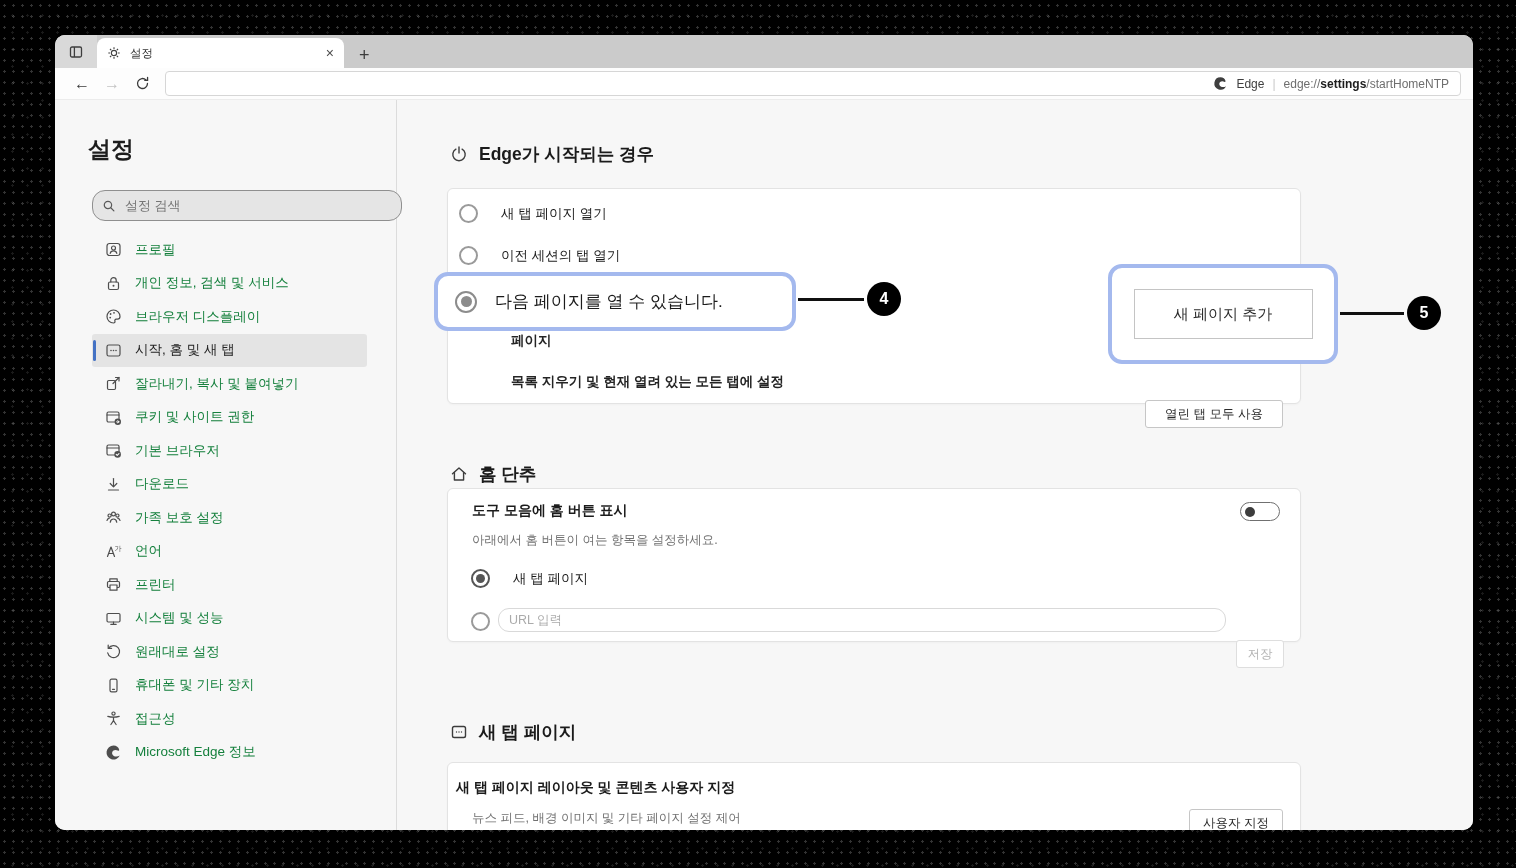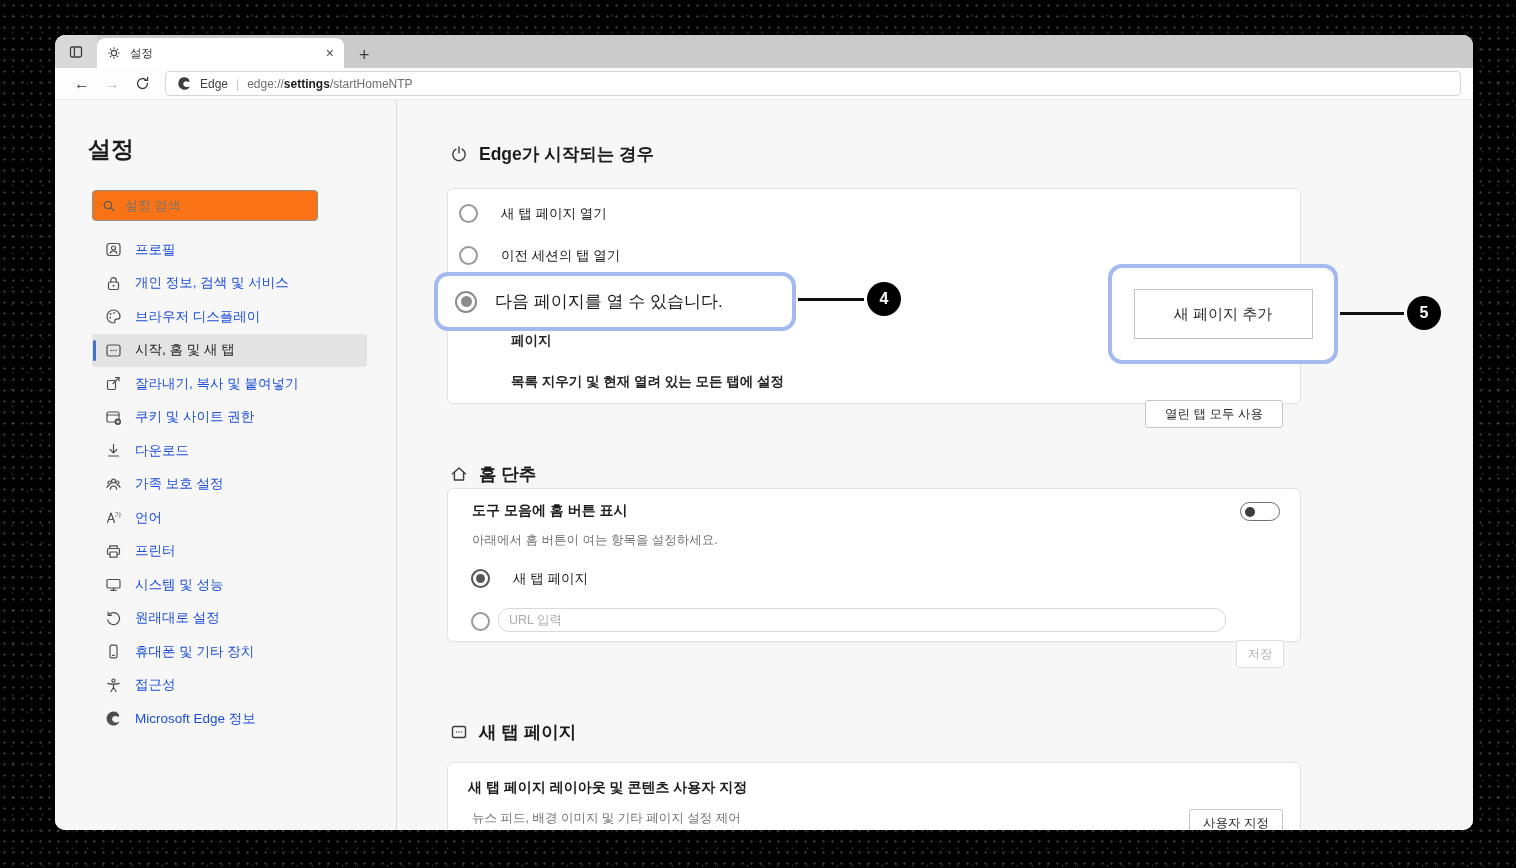--- a/index.html
+++ b/index.html
@@ -28,39 +28,39 @@
   .newtab-btn { font-size:18px; color:#3c3c3c; margin:0 0 4px 15px; line-height:1; }
 
   
   .navbar { height:32px; background:#fdfdfd; display:flex; align-items:center;
     padding:0 12px 0 12px; border-bottom:1px solid #ececec; }
   .nav-icon { width:30px; text-align:center; font-size:16px; color:#3a3a3a; line-height:1; }
   .nav-icon.disabled { color:#c3c3c3; }
   .refresh-wrap { width:30px; display:flex; justify-content:center; }
   .addressbar { flex:1; height:25px; margin-left:8px; background:#fff;
     border:1px solid #d6d6d6; border-radius:4px;
-    display:flex; align-items:center; gap:8px; padding:0 11px; font-size:12px; }
+    display:flex; align-items:center; gap:8px; padding:0 11px; font-size:12px;justify-content:flex-end; }
   .brand-label { color:#3f3f3f; }
   .addr-sep { color:#c9c9c9; }
   .url { color:#6e6e6e; }
   .url b { color:#1c1c1c; font-weight:bold; }
 
   
   .content { position:relative; height:730px; background:#f7f7f7; display:flex; }
   .sidebar { width:342px; flex-shrink:0; border-right:1px solid #dcdcdc; }
   .sb-title { margin:34px 0 0 33px; font-size:23px; font-weight:bold; color:#1d1d1d; }
-  .sb-search { margin:25px 0 0 37px; width:226px; height:31px; background:#f97316;
-    border:1px solid #8f8f8f; border-radius:4px; display:flex; align-items:center;
+  .sb-search { margin:25px 0 0 37px; width:310px; height:31px; background:#e5e5e5;
+    border:1px solid #8f8f8f; border-radius:13px; display:flex; align-items:center;
     gap:9px; padding:0 9px; }
   .sb-search input { border:none; outline:none; flex:1; background:transparent;
     font-size:13px; color:#333; font-family:inherit; }
   .sb-search input::placeholder { color:#757575; }
   .sb-list { margin:12px 0 0 37px; width:275px; }
   .sb-item { position:relative; height:33.5px; display:flex; align-items:center;
-    gap:13px; padding-left:13px; font-size:13.5px; color:#1d4ed8; border-radius:3px; }
+    gap:13px; padding-left:13px; font-size:13.5px; color:#15803d; border-radius:3px; }
   .sb-item.active { background:#e4e4e4; color:#222; }
   .active-bar { position:absolute; left:1px; top:6px; width:3px; height:21px;
     border-radius:2px; background:#4472c4; }
   .sb-ico { width:17px; height:17px; flex-shrink:0; display:flex; align-items:center;
     justify-content:center; }
   .sb-ico svg { stroke:#4e4e4e; fill:none; stroke-width:1.2; stroke-linecap:round; stroke-linejoin:round; }
   .sb-ico .fillpart { fill:#4e4e4e; stroke:none; }
 
   
   .main { position:relative; flex:1; }
@@ -225,20 +225,31 @@
                 <line x1="2" y1="6" x2="14" y2="6"></line>
                 <circle class="fillpart" cx="12.8" cy="12.8" r="3.2"></circle>
                 <circle cx="12.8" cy="12.8" r="1" style="stroke:#fff;stroke-width:1"></circle>
               </svg>
             </span>
           <span>쿠키 및 사이트 권한</span>
         </div>
         <div class="sb-item">
           <span class="sb-ico">
               <svg width="17" height="17" viewBox="0 0 17 17">
+                <rect x="2" y="3" width="12" height="10" rx="1.5"></rect>
+                <line x1="2" y1="6" x2="14" y2="6"></line>
+                <circle class="fillpart" cx="12.6" cy="12.4" r="3.3"></circle>
+                <path d="M11.2 12.4l1 1 1.8-1.8" style="stroke:#fff;stroke-width:1.1"></path>
+              </svg>
+            </span>
+          <span>기본 브라우저</span>
+        </div>
+        <div class="sb-item">
+          <span class="sb-ico">
+              <svg width="17" height="17" viewBox="0 0 17 17">
                 <path d="M8.5 2.5v8"></path>
                 <path d="M5.2 7.5l3.3 3.3 3.3-3.3"></path>
                 <line x1="3.5" y1="14" x2="13.5" y2="14"></line>
               </svg>
             </span>
           <span>다운로드</span>
         </div>
         <div class="sb-item">
           <span class="sb-ico">
               <svg width="17" height="17" viewBox="0 0 17 17">
@@ -390,20 +401,20 @@
         <svg width="18" height="18" viewBox="0 0 18 18">
             <rect x="2.5" y="3.5" width="13" height="11" rx="1.8"></rect>
             <circle cx="6.5" cy="9" r=".7" style="fill:#3c3c3c;stroke:none"></circle>
             <circle cx="9" cy="9" r=".7" style="fill:#3c3c3c;stroke:none"></circle>
             <circle cx="11.5" cy="9" r=".7" style="fill:#3c3c3c;stroke:none"></circle>
           </svg>
         <span>새 탭 페이지</span>
       </div>
 
       <div class="card" style="left:50px; top:662px; width:854px; height:112px;">
-        <div class="row-title" style="left:20px; top:16px;">새 탭 페이지 레이아웃 및 콘텐츠 사용자 지정</div>
+        <div class="row-title" style="left:8px; top:16px;">새 탭 페이지 레이아웃 및 콘텐츠 사용자 지정</div>
         <div class="row-desc" style="left:24px; top:47px;">뉴스 피드, 배경 이미지 및 기타 페이지 설정 제어</div>
         <button class="btn" style="right:17px; top:14px; width:94px; height:28px;">사용자 지정</button>
       </div>
 
     </main>
   </div>
 </div>
 
 </body></html>

